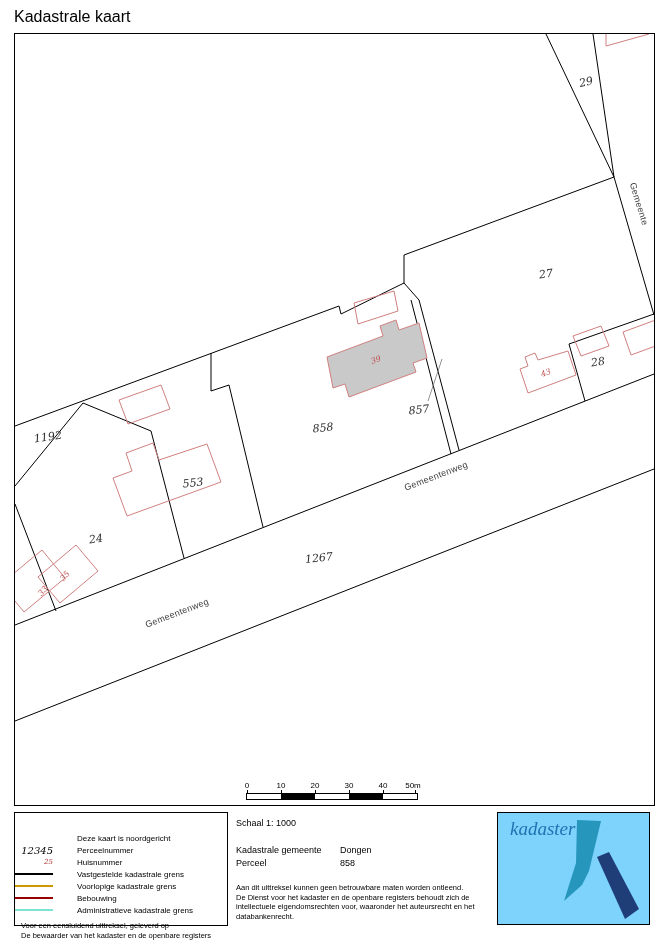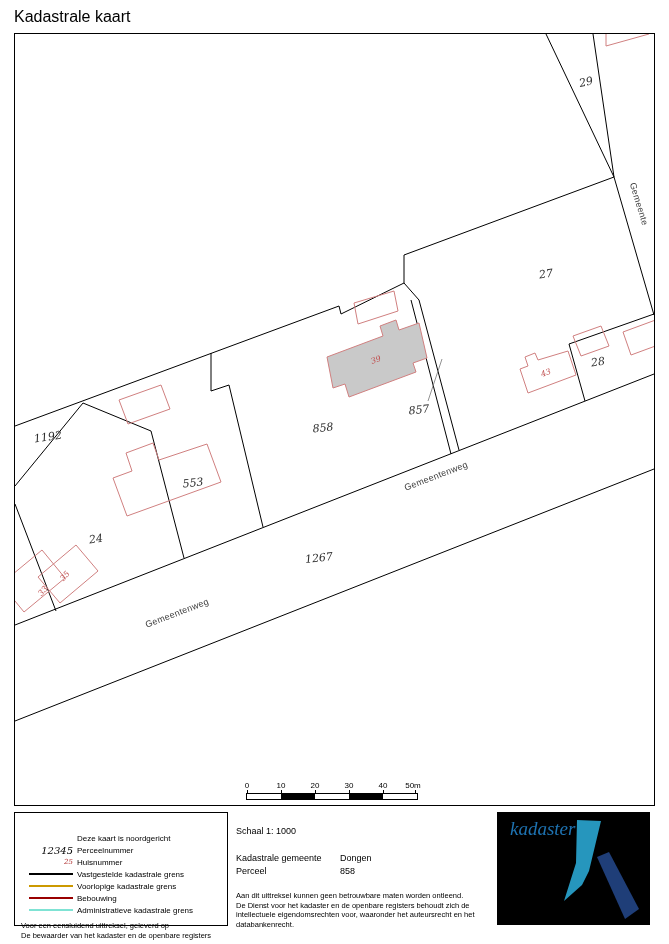--- a/index.html
+++ b/index.html
@@ -29,36 +29,36 @@
   .scale-tickmark { position:absolute; top:9px; width:1px; height:3px; background:#000; }
   .scale-strip { position:absolute; left:0; top:12px; width:170px; height:5px; border:1px solid #000; display:flex; }
   .scale-seg { width:34px; height:100%; }
 
   .legend-box {
     position:absolute; left:14px; top:812px; width:212px; height:112px;
     border:1px solid #000; font-size:8px; color:#000;
   }
   .lg-rows { padding-top:3px;margin-top:16px; }
   .lg-row { display:flex; align-items:center; height:12px; }
-  .lg-sample { width:62px; flex:none; display:flex; justify-content:flex-end; align-items:center; padding-right:4px; box-sizing:border-box; }
+  .lg-sample { width:62px; flex:none; display:flex; justify-content:flex-end; align-items:center; padding-right:24px; box-sizing:border-box; }
   .lg-parcelnum { font:italic 10px "DejaVu Serif", serif; color:#000; }
   .lg-housenum { font:italic 7px "DejaVu Serif", serif; color:#b03030; }
   .lg-line { width:44px; height:2px; }
   .lg-label { font-size:8px; }
   .lg-footer { margin-top:5px; padding-left:6px; font-size:7.5px; line-height:10px; }
 
   .details { position:absolute; left:236px; top:818px; width:262px; font-size:9px; color:#000; }
-  .details .schaal { margin-bottom:16px;margin-top:8px; }
+  .details .schaal { margin-bottom:16px; }
   .dt-row { display:flex; line-height:13px; }
   .dt-label { width:104px; flex:none; }
   .dt-disclaimer { margin-top:13px; font-size:7.5px; line-height:9.5px; }
 
   .logo-box {
     position:absolute; left:497px; top:812px; width:151px; height:111px;
-    border:1px solid #000; background:#000000;
+    border:1px solid #000; background:#7dd3fc;
   }
   .logo-word {
     position:absolute; left:12px; top:5px;
     font:italic 19px "Liberation Serif", serif; color:#1e73b2;
   }
   .logo-mark { position:absolute; left:0; top:0; }
 </style>
 </head>
 <body>
 

